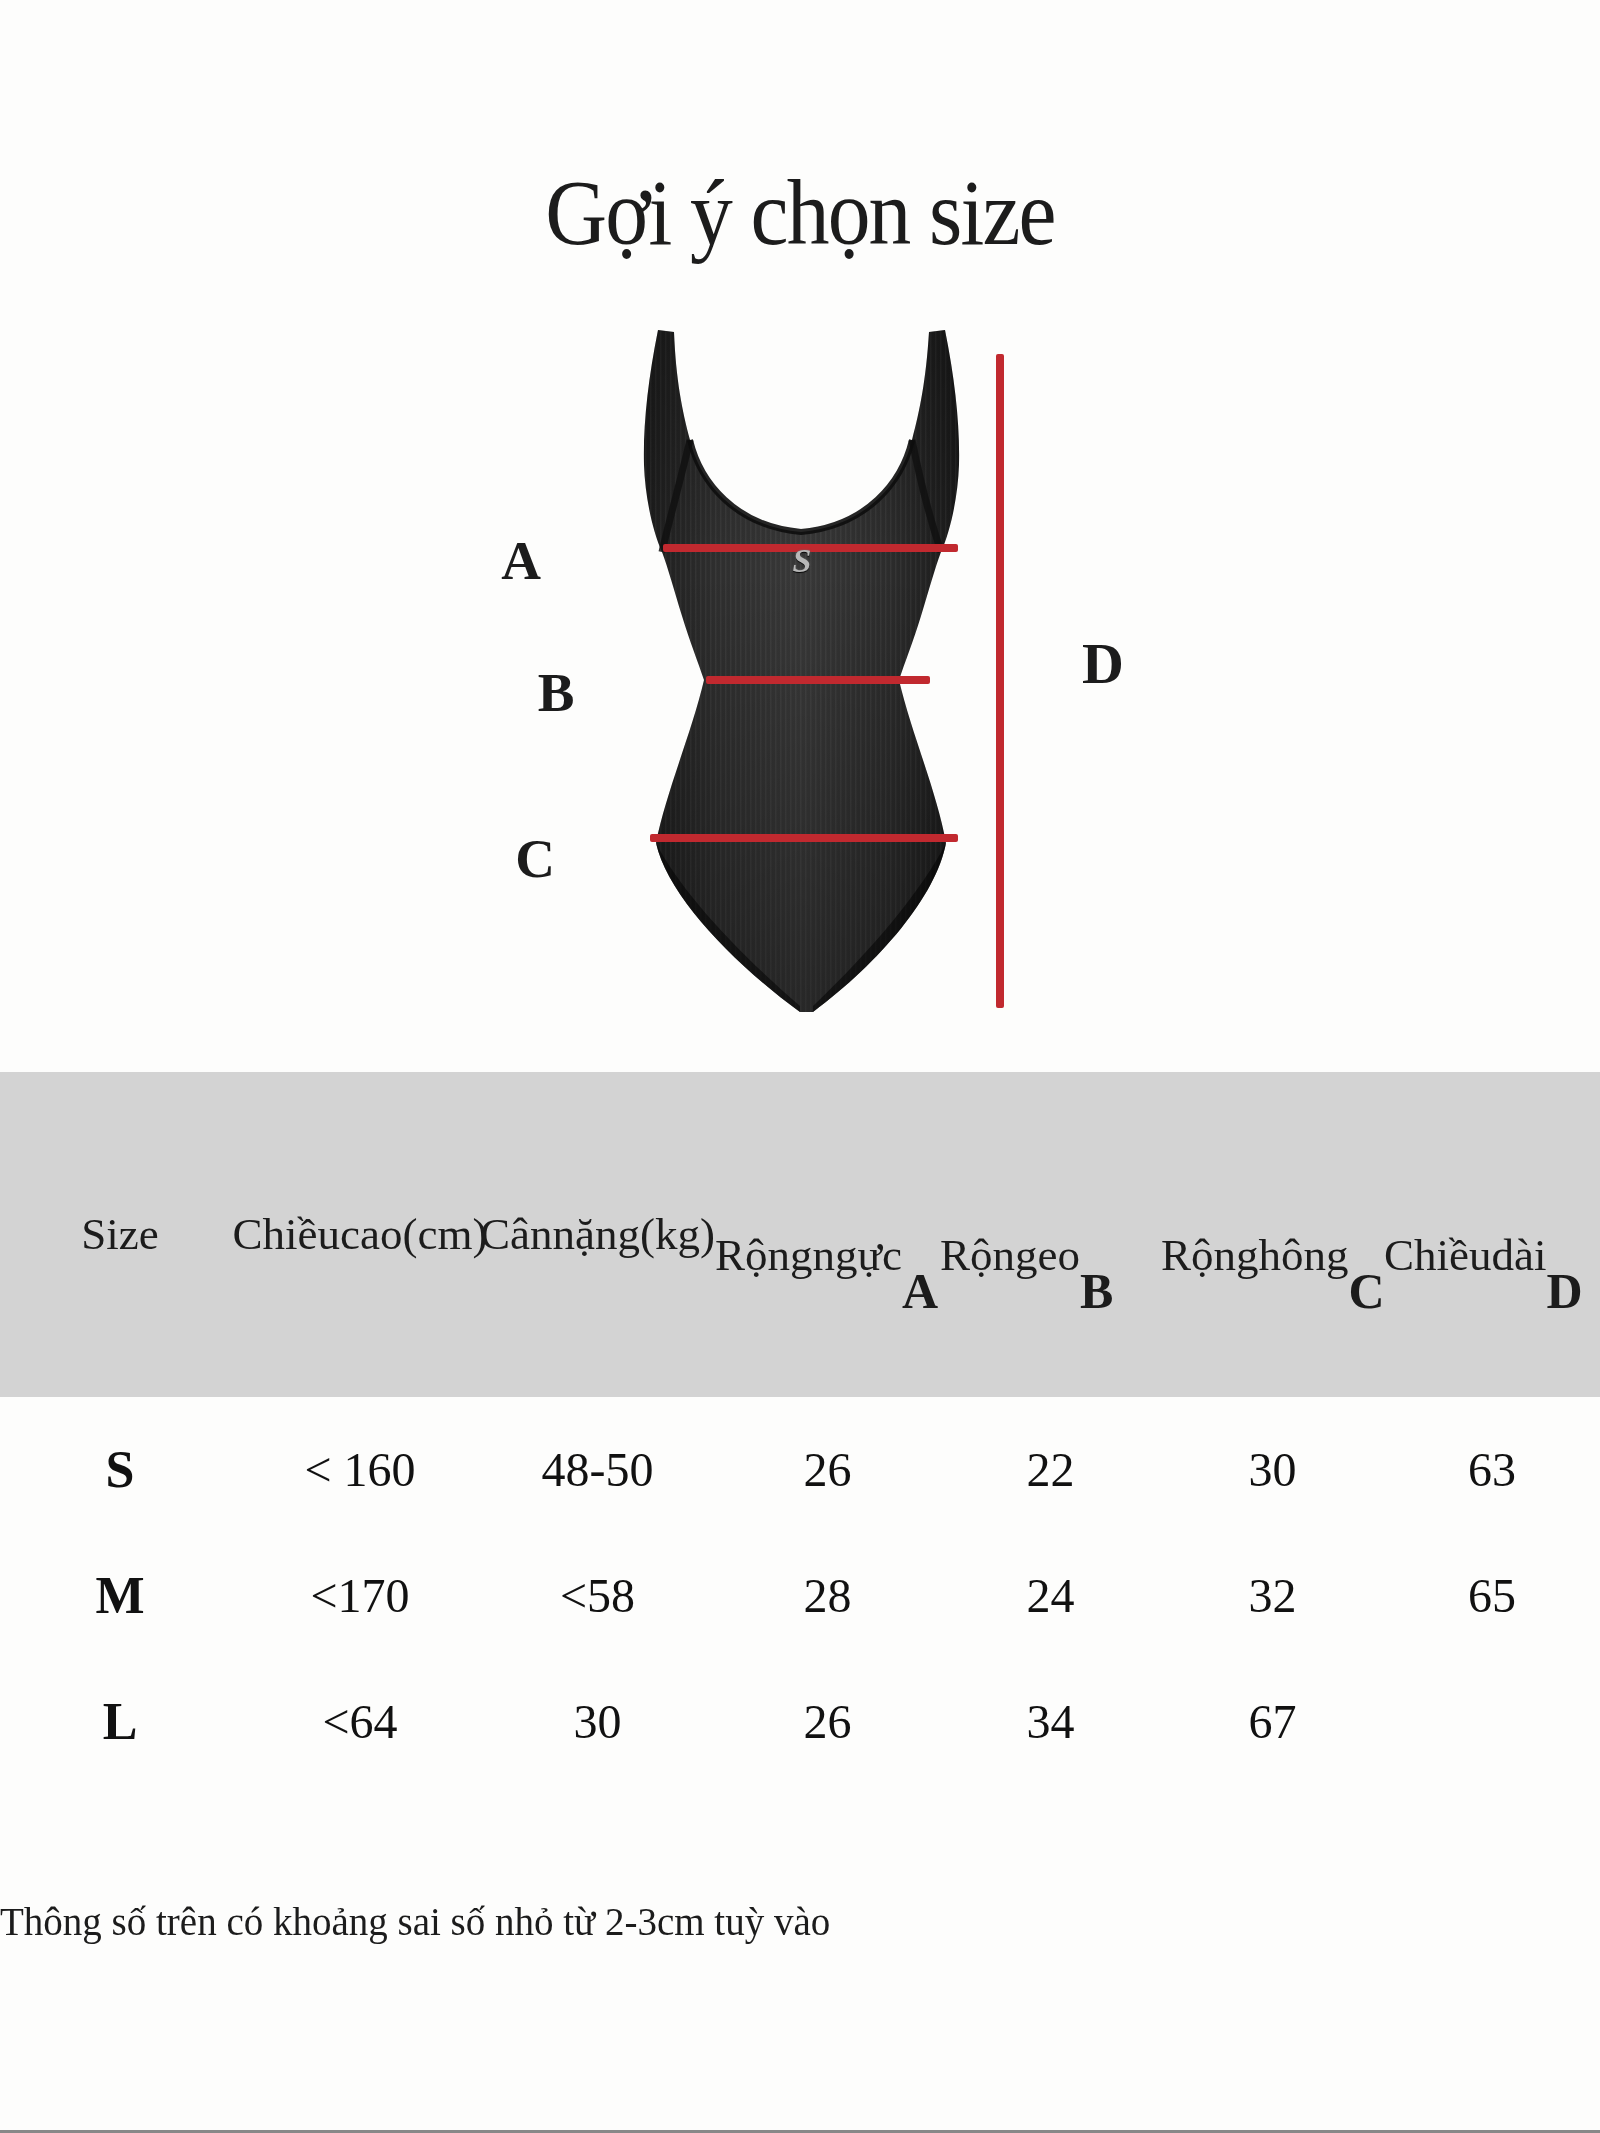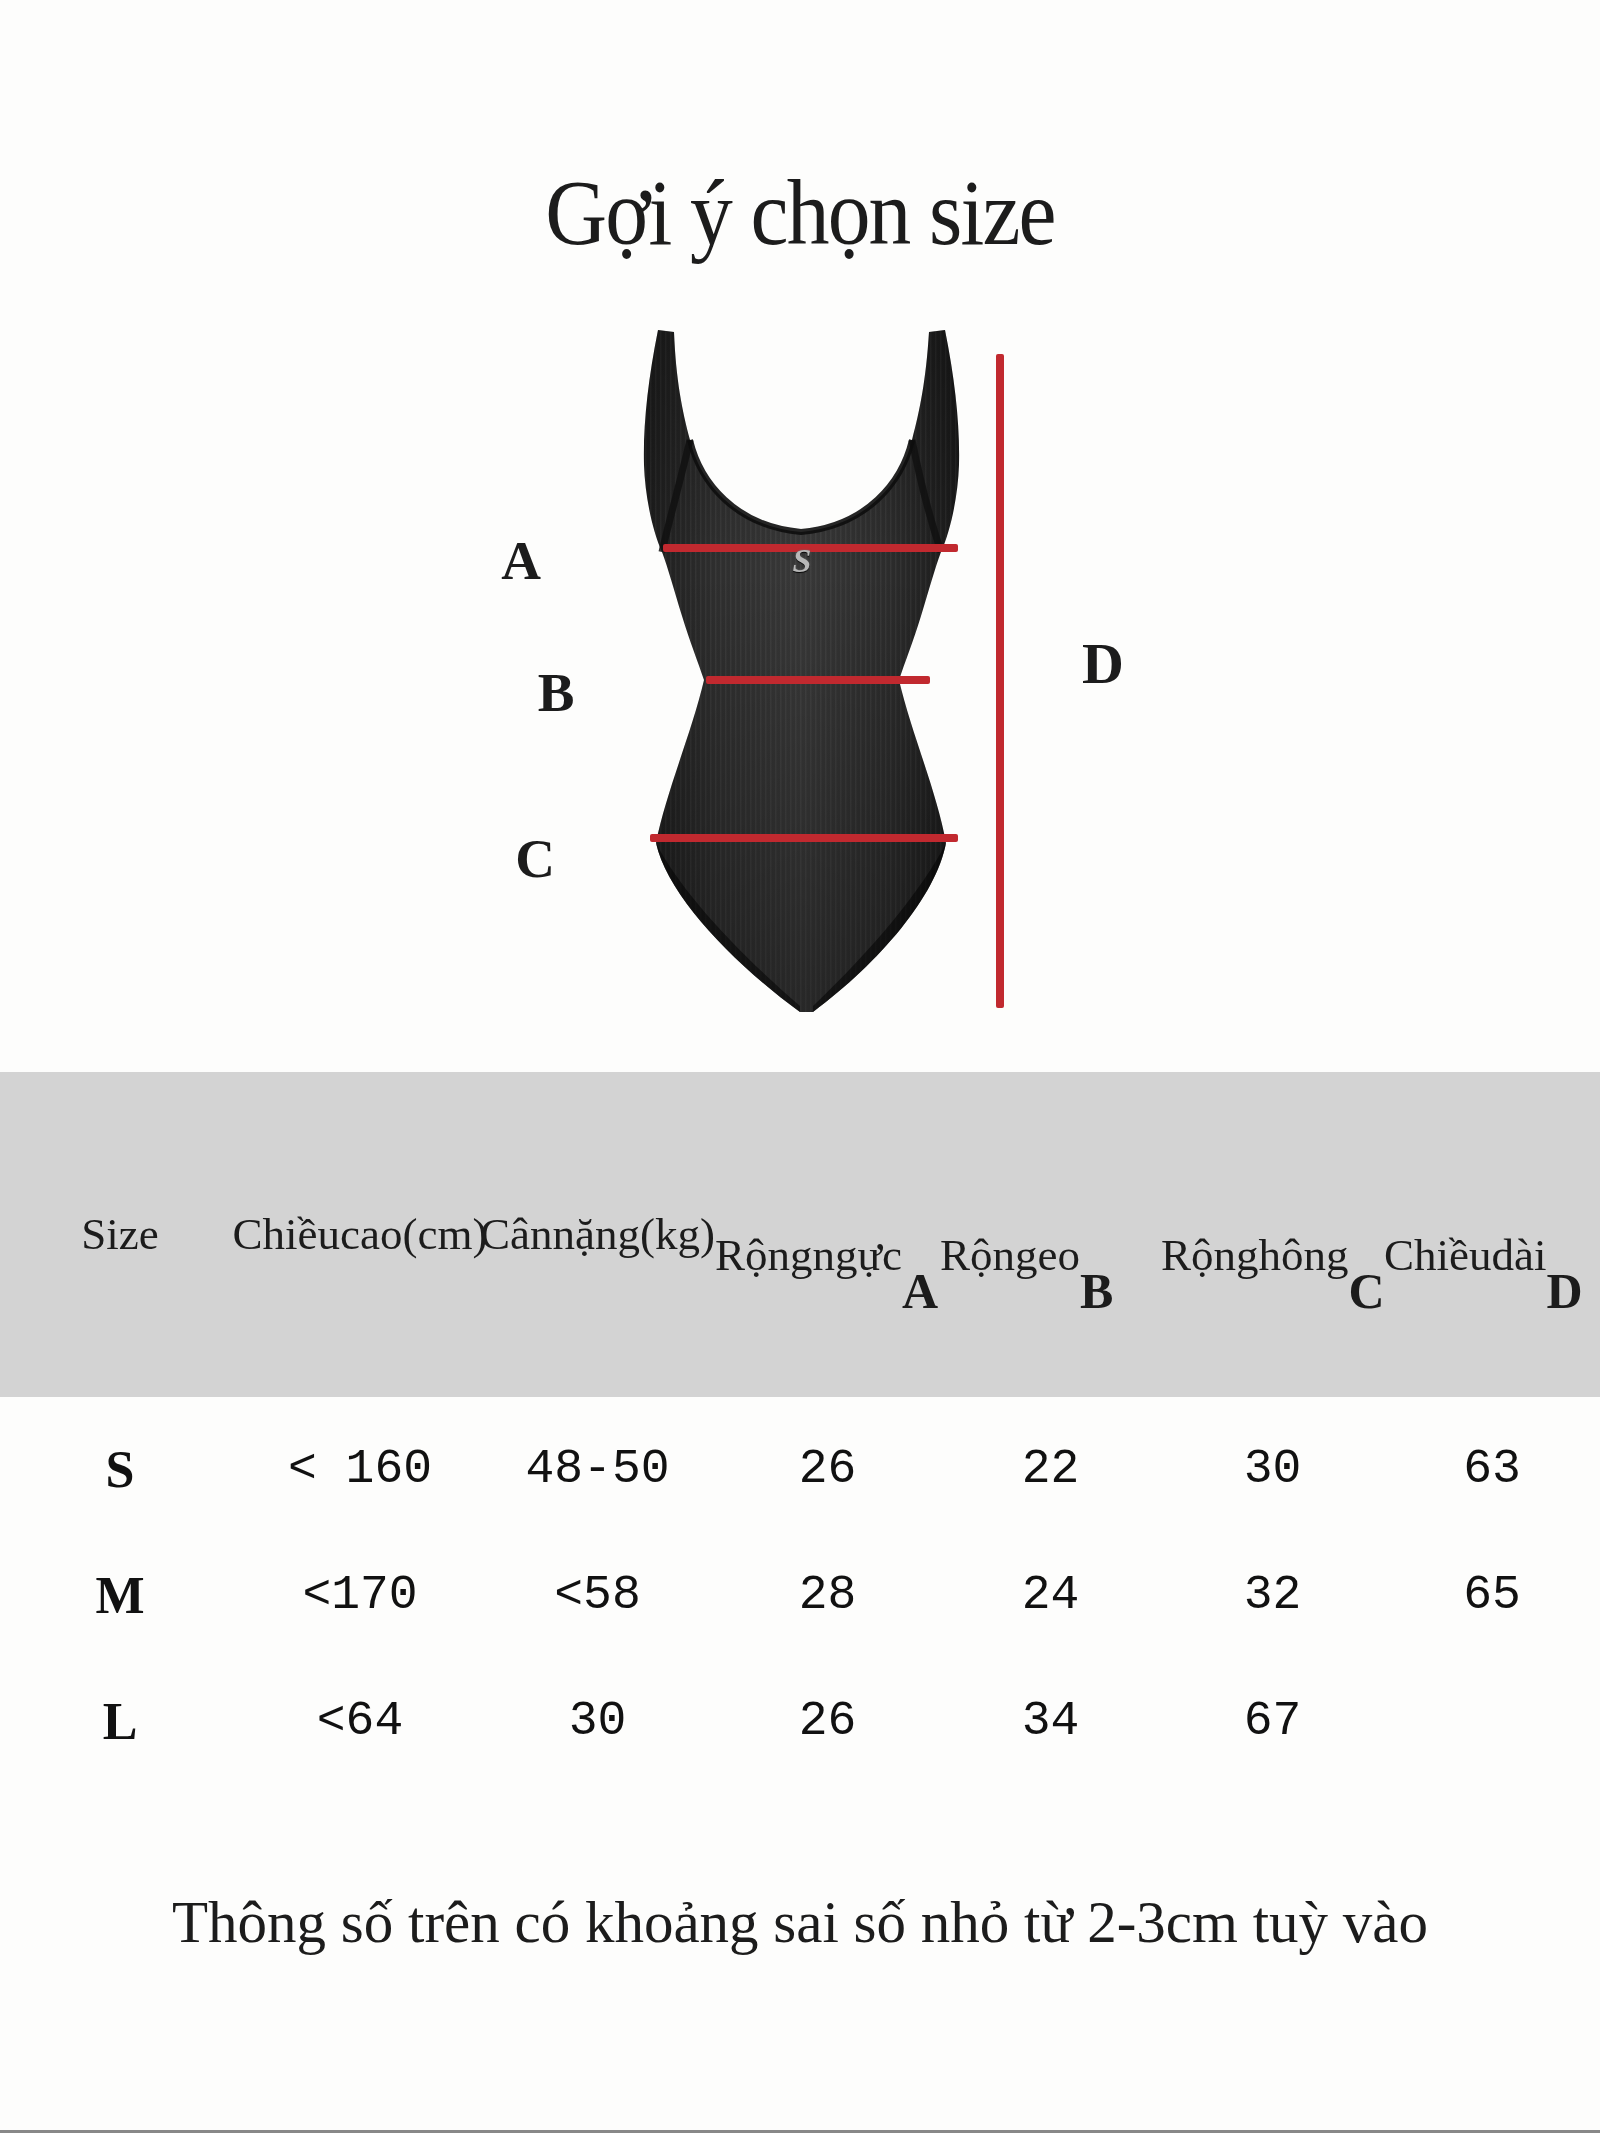--- a/index.html
+++ b/index.html
@@ -70,32 +70,31 @@
   .th.measure{justify-content:flex-start;padding-top:41px;}
   .th .letter{margin-top:72px;font-weight:700;font-size:50px;line-height:60px;}
   .trow{
     position:absolute;left:0;height:80px;
     align-items:center;
   }
   #row-0{top:1429px;} #row-1{top:1555px;} #row-2{top:1681px;}
   .td{
     display:flex;align-items:center;justify-content:center;
     height:80px;
-    font-family:Liberation Mono, monospace;
+    font-family:Liberation Serif, serif;
     font-size:48px;color:#111;
   }
   .td.size{
     font-family:"Liberation Serif", serif;
     font-weight:700;font-size:52px;
   }
   
   .footnote{
     position:absolute;left:0;top:1888px;width:1600px;
-    text-align:center;
-    font-size:59px;line-height:68px;
+    font-size:39px;line-height:68px;
   }
 </style>
 </head>
 <body>
 
 <div class="page">
 
   <h1 class="title">Gợi ý chọn size</h1>
 
   <div class="figure">

